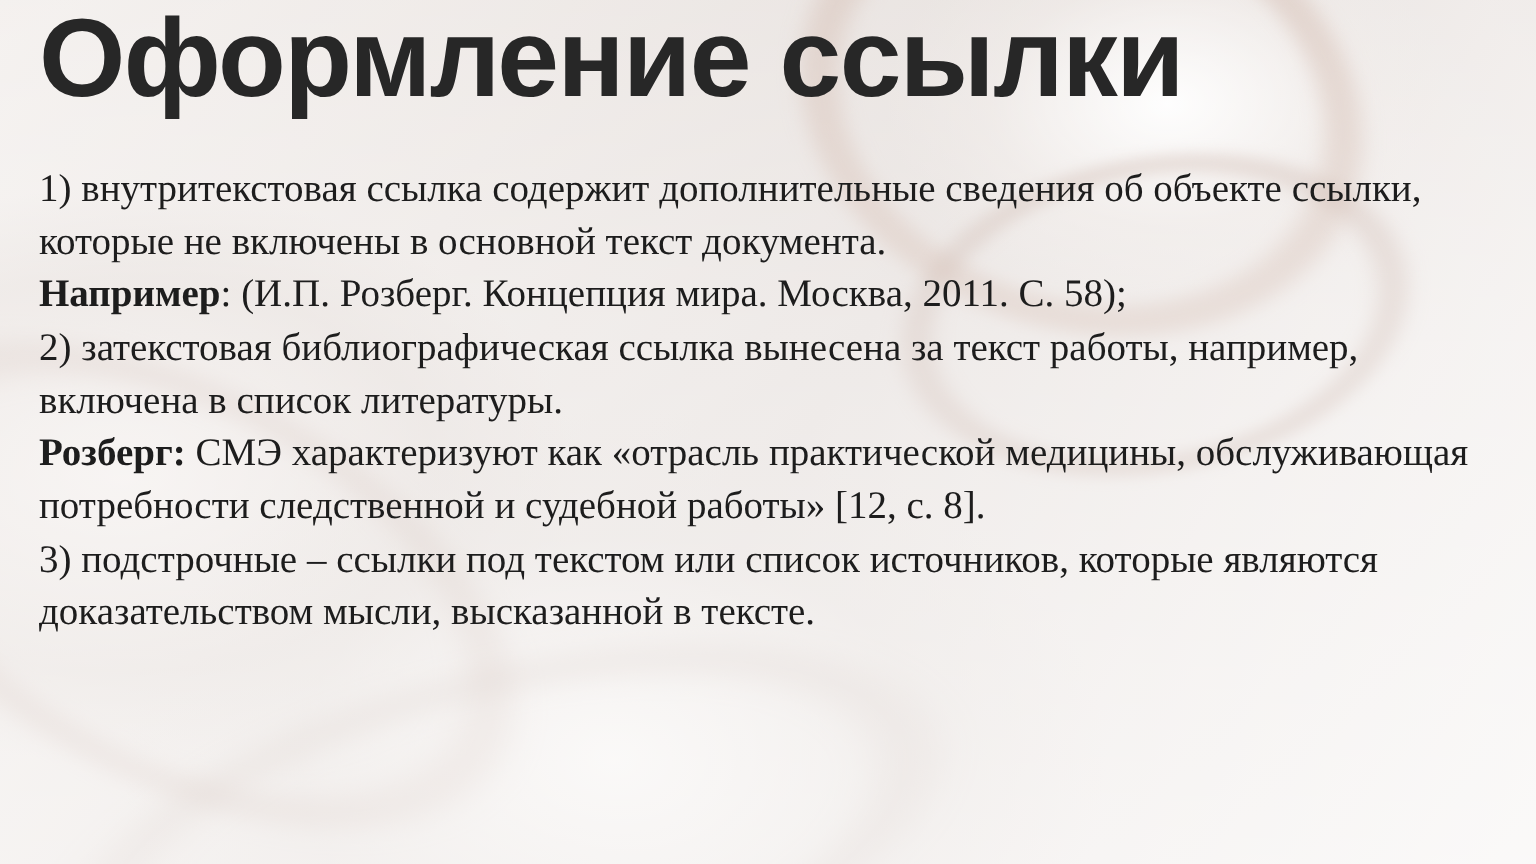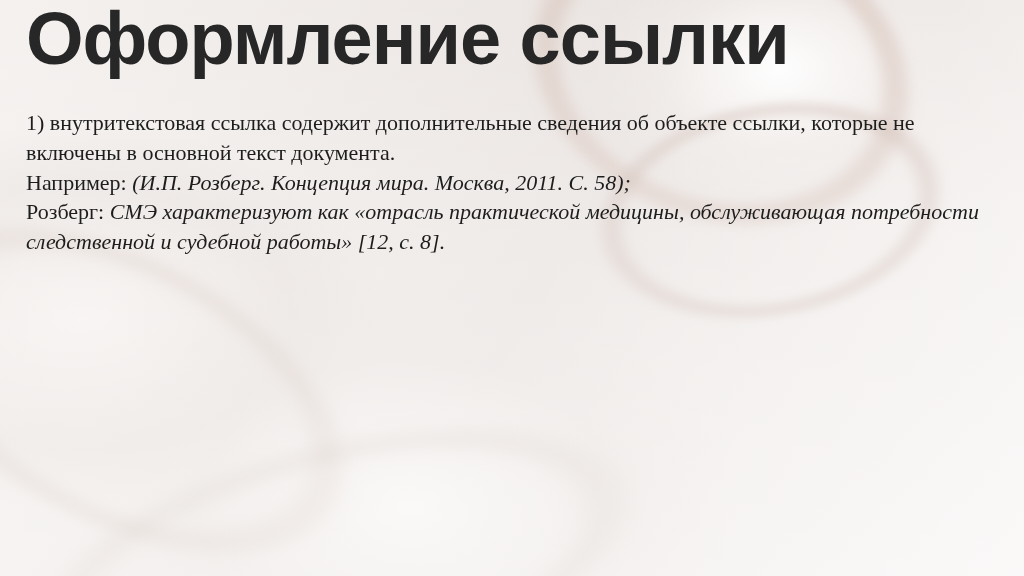--- a/index.html
+++ b/index.html
@@ -81,33 +81,32 @@
     z-index: 3;
     white-space: pre-line;
   }
   
   .body-text {
     position: absolute;
     left: 26px;
     top: 108px;
     width: 970px;
     font-family: "Liberation Serif", serif;
-    font-size: 22px;
+    font-size: 26px;
     line-height: 1.355;
     color: #1d1d1d;
     z-index: 2;
   }
   .para {
     margin: 0;
   }
   .lead {
-    font-weight: 400;
+    font-weight: 700;
   }
   .ital {
-    font-style: italic;
     text-align: right;
   }
 </style>
 </head>
 <body>
 
 <div class="slide">
 
   <div class="bg">
     <div class="bg-ring ring-1"></div>
@@ -115,16 +114,18 @@
     <div class="bg-ring ring-3"></div>
     <div class="bg-ring ring-4"></div>
     <div class="bg-veil"></div>
   </div>
 
   <div class="title">Оформление ссылки</div>
 
   <div class="body-text">
     <p class="para" id="p-0"><span>1) внутритекстовая ссылка содержит дополнительные сведения об объекте ссылки, которые не включены в основной текст документа.</span></p>
     <p class="para" id="p-1"><span class="lead">Например</span><span>: </span><span class="ital">(И.П. Розберг. Концепция мира. Москва, 2011. С. 58);</span></p>
+    <p class="para" id="p-2"><span>2) затекстовая библиографическая ссылка вынесена за текст работы, например, включена в список литературы.</span></p>
     <p class="para" id="p-3"><span class="lead">Розберг:</span><span> </span><span class="ital">СМЭ характеризуют как «отрасль практической медицины, обслуживающая потребности следственной и судебной работы» [12, с. 8].</span></p>
+    <p class="para" id="p-4"><span>3) подстрочные – ссылки под текстом или список источников, которые являются доказательством мысли, высказанной в тексте.</span></p>
   </div>
 
 </div>
 
 </body></html>

